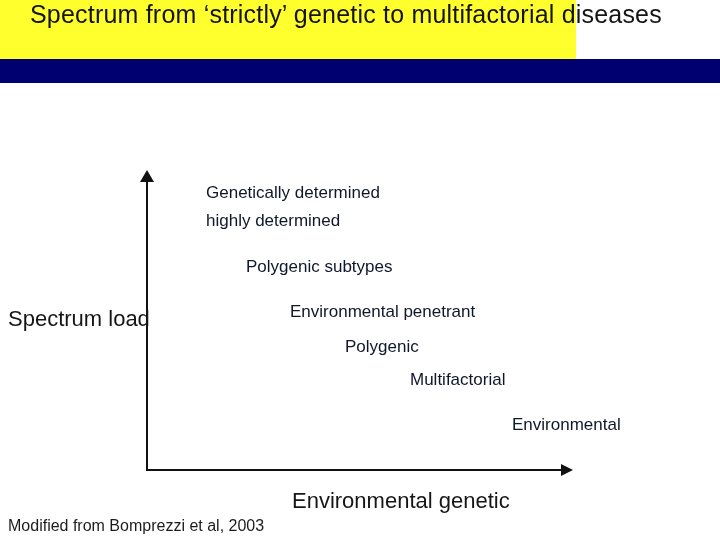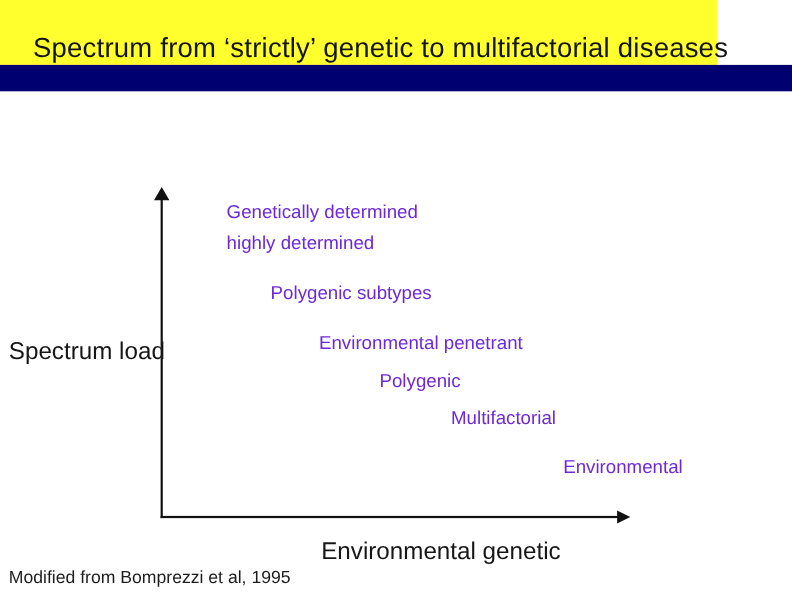--- a/index.html
+++ b/index.html
@@ -7,24 +7,24 @@
   body {
     position: relative;
     background: #ffffff;
     font-family: "Liberation Sans", sans-serif;
     color: #1a1a1a;
     overflow: hidden;
   }
   .banner {
     position: absolute;
     left: 0; top: 0;
-    width: 652px; height: 59px;
+    width: 576px; height: 59px;
     background: #ffff2e;
     display: flex;
-    align-items: flex-end;
+    align-items: flex-start;
   }
   .banner-title {
     padding-left: 30px;
     font-size: 25px;
     letter-spacing: 0.2px;
     color: #141414;
     white-space: nowrap;
   }
   .divider-bar {
     position: absolute;
@@ -60,21 +60,21 @@
     left: 561px; top: 464px;
     width: 0; height: 0;
     border-top: 6px solid transparent;
     border-bottom: 6px solid transparent;
     border-left: 12px solid #111111;
   }
 
   .cascade-label {
     position: absolute;
     font-size: 17px;
-    color: #6d28d9;
+    color: #0f172a;
     white-space: nowrap;
   }
   .axis-label {
     position: absolute;
     font-size: 22px;
     color: #161616;
     white-space: nowrap;
   }
   .attribution {
     position: absolute;
@@ -123,13 +123,13 @@
 <div class="cascade-label lbl-3">Environmental penetrant</div>
 
 <div class="cascade-label lbl-4">Polygenic</div>
 
 <div class="cascade-label lbl-5">Multifactorial</div>
 
 <div class="cascade-label lbl-6">Environmental</div>
 
 <div class="axis-label x-axis-label">Environmental genetic</div>
 
-<div class="attribution">Modified from Bomprezzi et al, 1995</div>
+<div class="attribution">Modified from Bomprezzi et al, 2003</div>
 
 </body></html>

